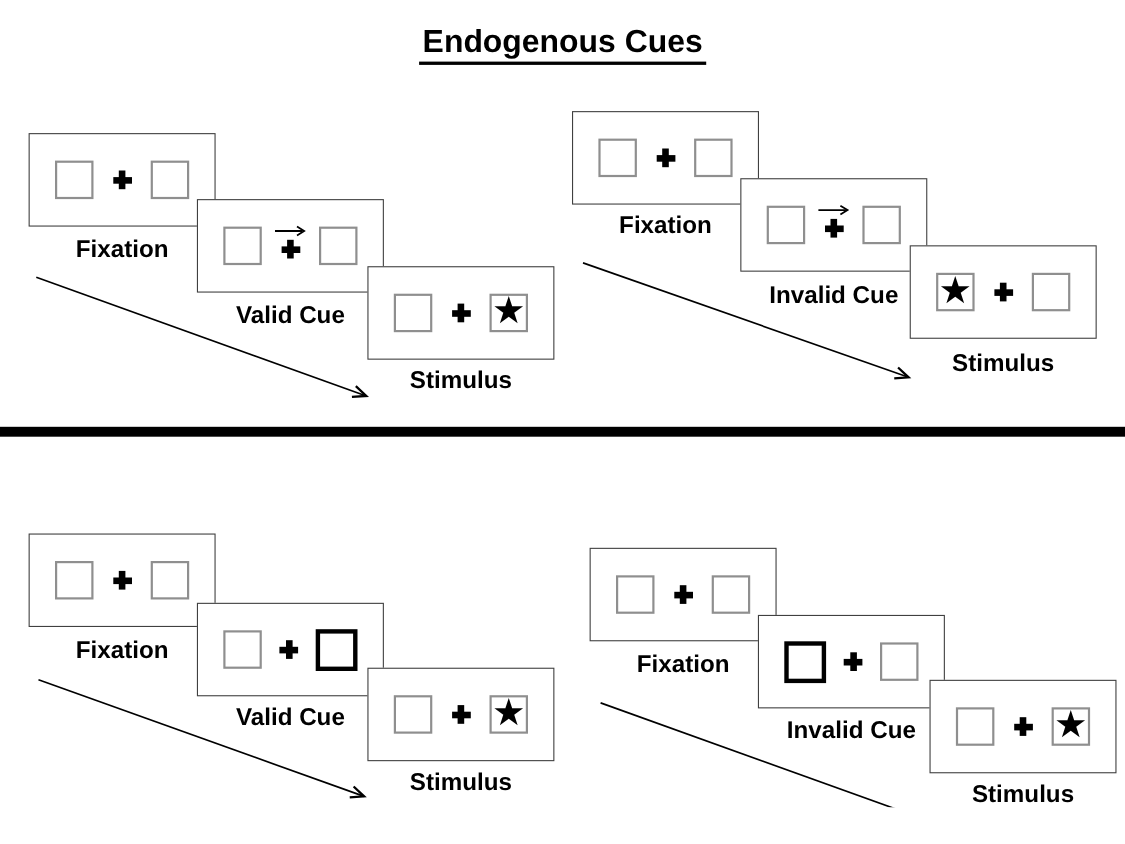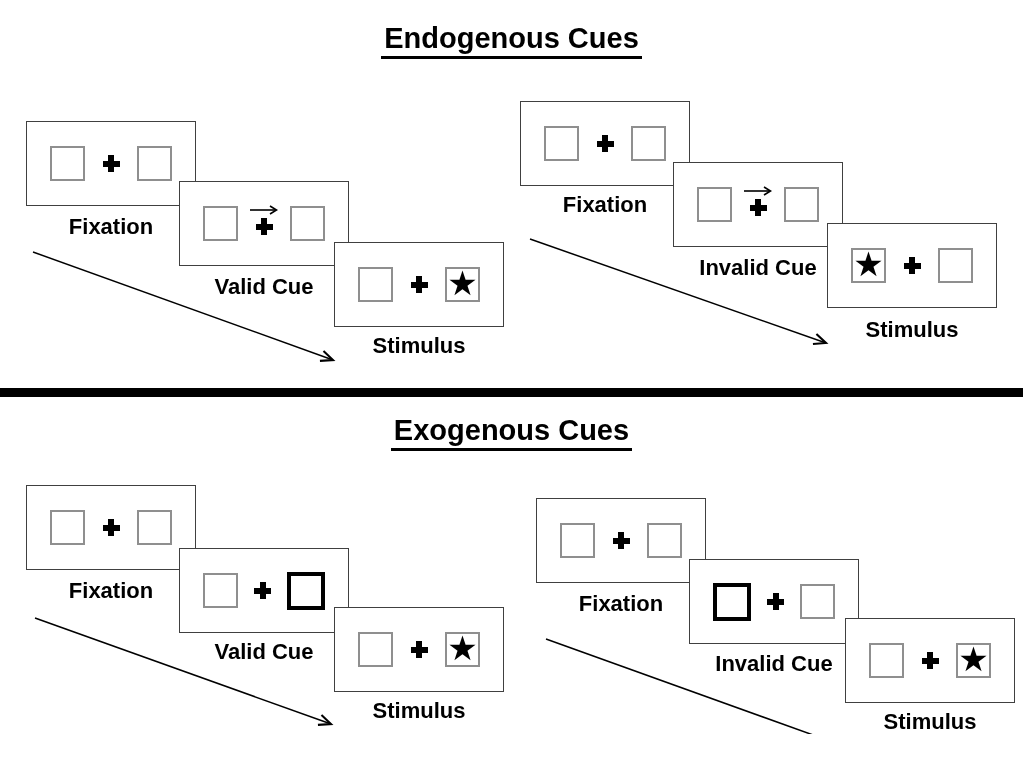--- a/index.html
+++ b/index.html
@@ -54,23 +54,20 @@
   }
   .timeline-arrows { position:absolute; left:0; top:0; pointer-events:none; }
 </style>
 </head>
 <body>
 
 <div class="page">
 
   <div class="section-title" style="top:22px">
     <span>Endogenous Cues</span>
-  </div>
-  <div class="section-title" style="top:414px">
-    <span>Exogenous Cues</span>
   </div>
 
   <div class="divider"></div>
 
   <svg class="timeline-arrows" width="1023" height="767" viewBox="0 0 1023 767">
     <defs>
       <marker id="ah" markerWidth="12" markerHeight="12" refX="9" refY="4.5" orient="auto">
         <path d="M1,1 L9,4.5 L1,8" fill="none" stroke="#000" stroke-width="1.4"></path>
       </marker>
     </defs>

